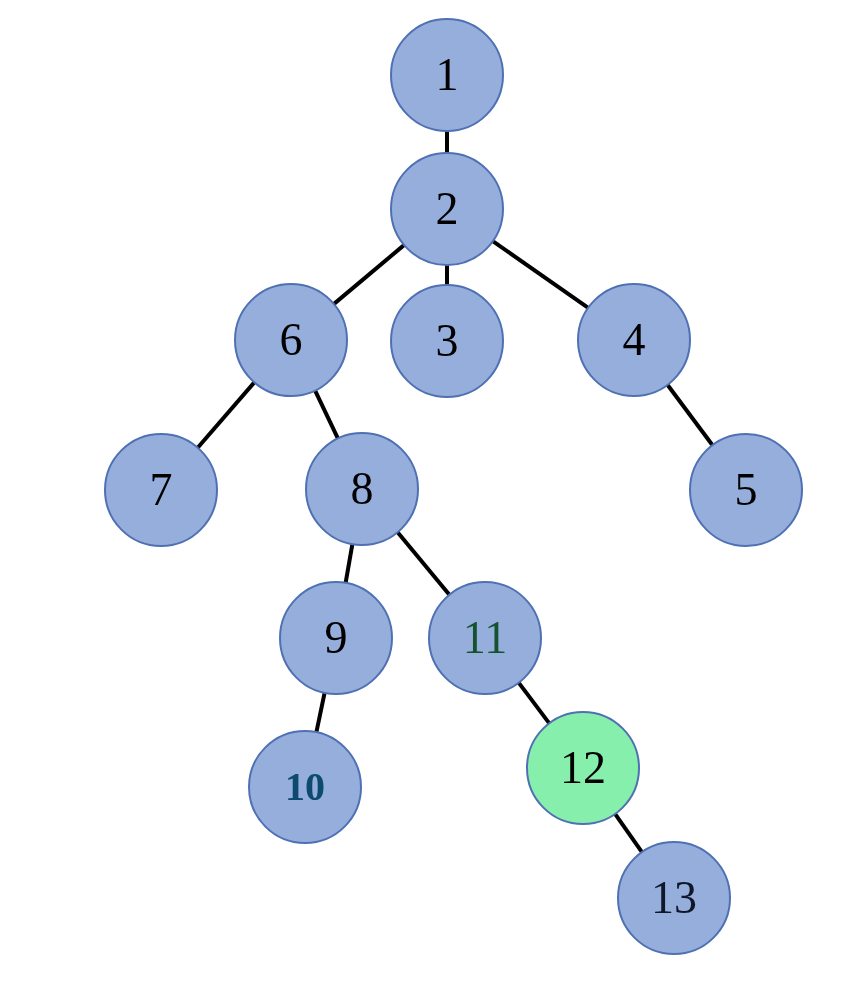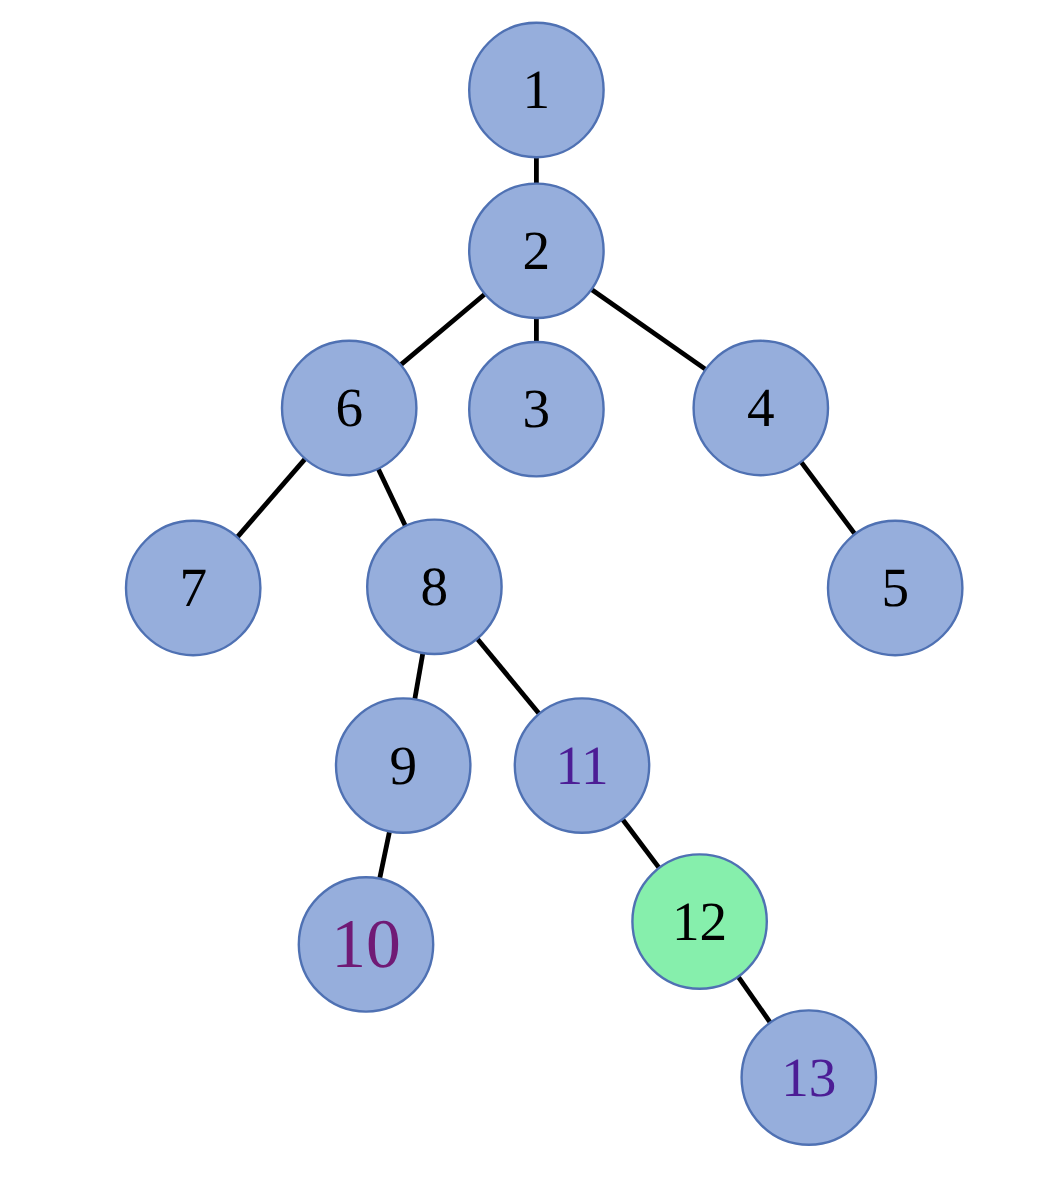--- a/index.html
+++ b/index.html
@@ -94,25 +94,25 @@
       <div class="graph-node" style="left: 305px; top: 432px; width: 114px; height: 114px; background: rgb(150, 174, 220); border-color: rgb(79, 113, 179); border-width: 2px;">
         <span class="node-label" style="font-size: 46px; color: rgb(0, 0, 0);">8</span>
       </div>
       <div class="graph-node" style="left: 689px; top: 433px; width: 114px; height: 114px; background: rgb(150, 174, 220); border-color: rgb(79, 113, 179); border-width: 2px;">
         <span class="node-label" style="font-size: 46px; color: rgb(0, 0, 0);">5</span>
       </div>
       <div class="graph-node" style="left: 279px; top: 581px; width: 114px; height: 114px; background: rgb(150, 174, 220); border-color: rgb(79, 113, 179); border-width: 2px;">
         <span class="node-label" style="font-size: 46px; color: rgb(0, 0, 0);">9</span>
       </div>
       <div class="graph-node" style="left: 428px; top: 581px; width: 114px; height: 114px; background: rgb(150, 174, 220); border-color: rgb(79, 113, 179); border-width: 2px;">
-        <span class="node-label" style="font-size: 46px; color: #4c1d95;">11</span>
+        <span class="node-label" style="font-size: 46px; color: #14532d;">11</span>
       </div>
       <div class="graph-node" style="left: 248px; top: 730px; width: 114px; height: 114px; background: rgb(150, 174, 220); border-color: rgb(79, 113, 179); border-width: 2px;">
-        <span class="node-label" style="font-size: 58px; color: #701a75;">10</span>
+        <span class="node-label" style="font-size: 40px; color: #0c4a6e; font-weight: bold;">10</span>
       </div>
       <div class="graph-node" style="left: 526px; top: 711px; width: 114px; height: 114px; background: #86efac; border-color: rgb(79, 113, 179); border-width: 2px;">
         <span class="node-label" style="font-size: 46px; color: rgb(0, 0, 0);">12</span>
       </div>
       <div class="graph-node" style="left: 617px; top: 841px; width: 114px; height: 114px; background: rgb(150, 174, 220); border-color: rgb(79, 113, 179); border-width: 2px;">
-        <span class="node-label" style="font-size: 46px; color: #4c1d95;">13</span>
+        <span class="node-label" style="font-size: 46px; color: #0f172a;">13</span>
       </div>
     </div>
 </div>
 
 </body></html>

